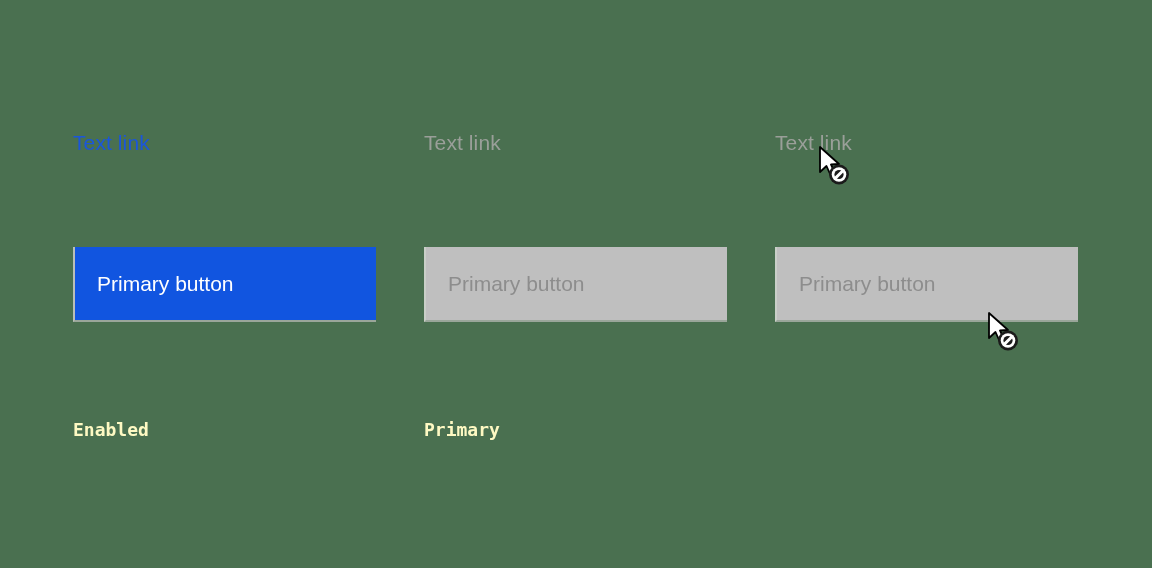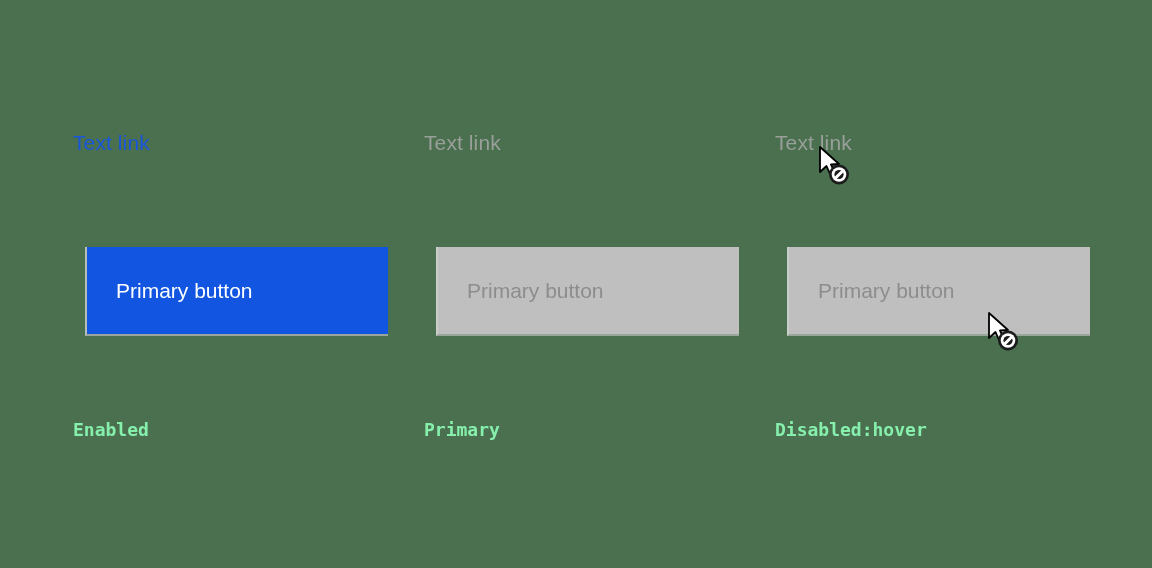--- a/index.html
+++ b/index.html
@@ -51,33 +51,32 @@
     color: #9a9f99;
     cursor: not-allowed;
   }
 
   
   .btn {
     position: absolute;
     top: 247px;
     left: 0;
     width: 303px;
-    height: 89px;
+    height: 75px;
     box-sizing: border-box;
     display: flex;
     align-items: center;
-    padding-left: 29px;
+    padding-left: 22px;
     font-size: 21px;
     line-height: 24px;
     font-family: "Liberation Sans", sans-serif;
     border: 0;
     border-radius: 0;
     text-align: left;
     white-space: nowrap;
-    margin-left: 12px;
   }
   .btn.primary {
     background: #1155e0;
     color: #ffffff;
     border-left: 2px solid #b9bfb8;
     border-bottom: 2px solid #9aa69a;
     cursor: pointer;
   }
   .btn.is-disabled {
     background: #bfbfbf;
@@ -89,21 +88,21 @@
 
   
   .state-label {
     position: absolute;
     top: 419px;
     left: 0;
     font-family: "DejaVu Sans Mono", "Liberation Mono", monospace;
     font-weight: bold;
     font-size: 18px;
     line-height: 22px;
-    color: #86efac;
+    color: #fef9c3;
     white-space: nowrap;
   }
 
   
   .cursor-glyph {
     position: absolute;
     width: 34px;
     height: 40px;
     pointer-events: none;
   }
@@ -129,21 +128,20 @@
     <button class="btn is-disabled" disabled="">Primary button</button>
 
     <div class="state-label">Primary</div>
   </div>
 
   <div class="column col-3">
     <span class="text-link disabled">Text link</span>
 
     <button class="btn is-disabled" disabled="">Primary button</button>
 
-    <div class="state-label">Disabled:hover</div>
   </div>
 
   <svg class="cursor-glyph cursor-link" viewBox="0 0 34 40">
     <path d="M3 1 L3 26 L9.5 20 L13.5 29 L18 27 L14 18.5 L22 18 Z" fill="#ffffff" stroke="#000000" stroke-width="1.8" stroke-linejoin="round"></path>
     <circle cx="22" cy="28.5" r="10" fill="#1b1b1b"></circle>
     <circle cx="22" cy="28.5" r="7.3" fill="#ffffff"></circle>
     <circle cx="22" cy="28.5" r="4.6" fill="#1b1b1b"></circle>
     <rect x="15.6" y="27.1" width="12.8" height="2.9" rx="1.3" transform="rotate(-45 22 28.5)" fill="#ffffff"></rect>
   </svg>
 

